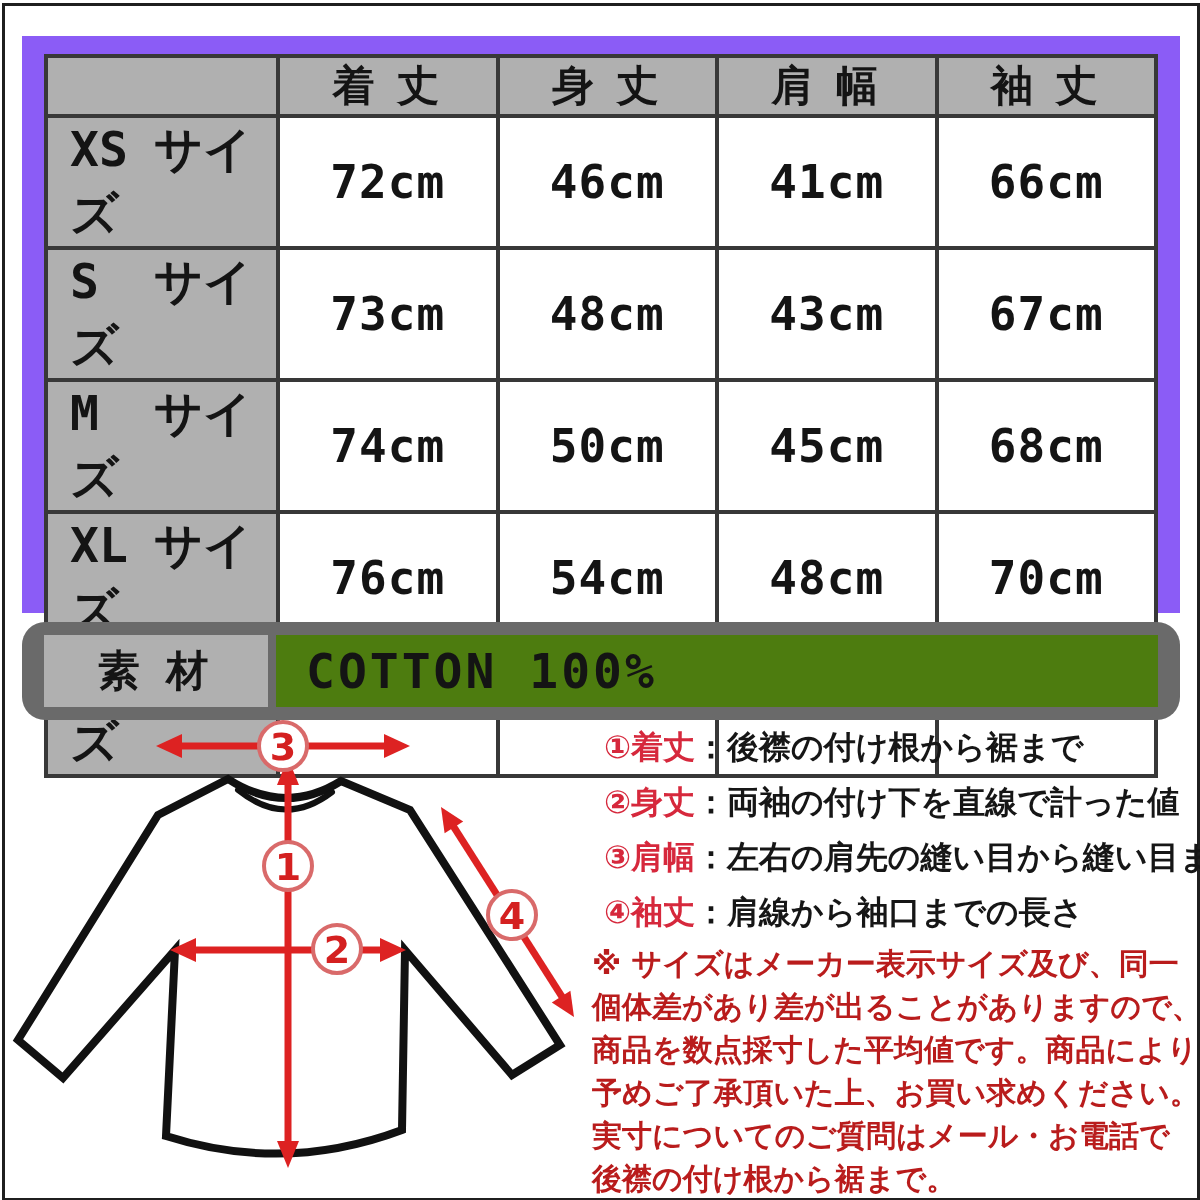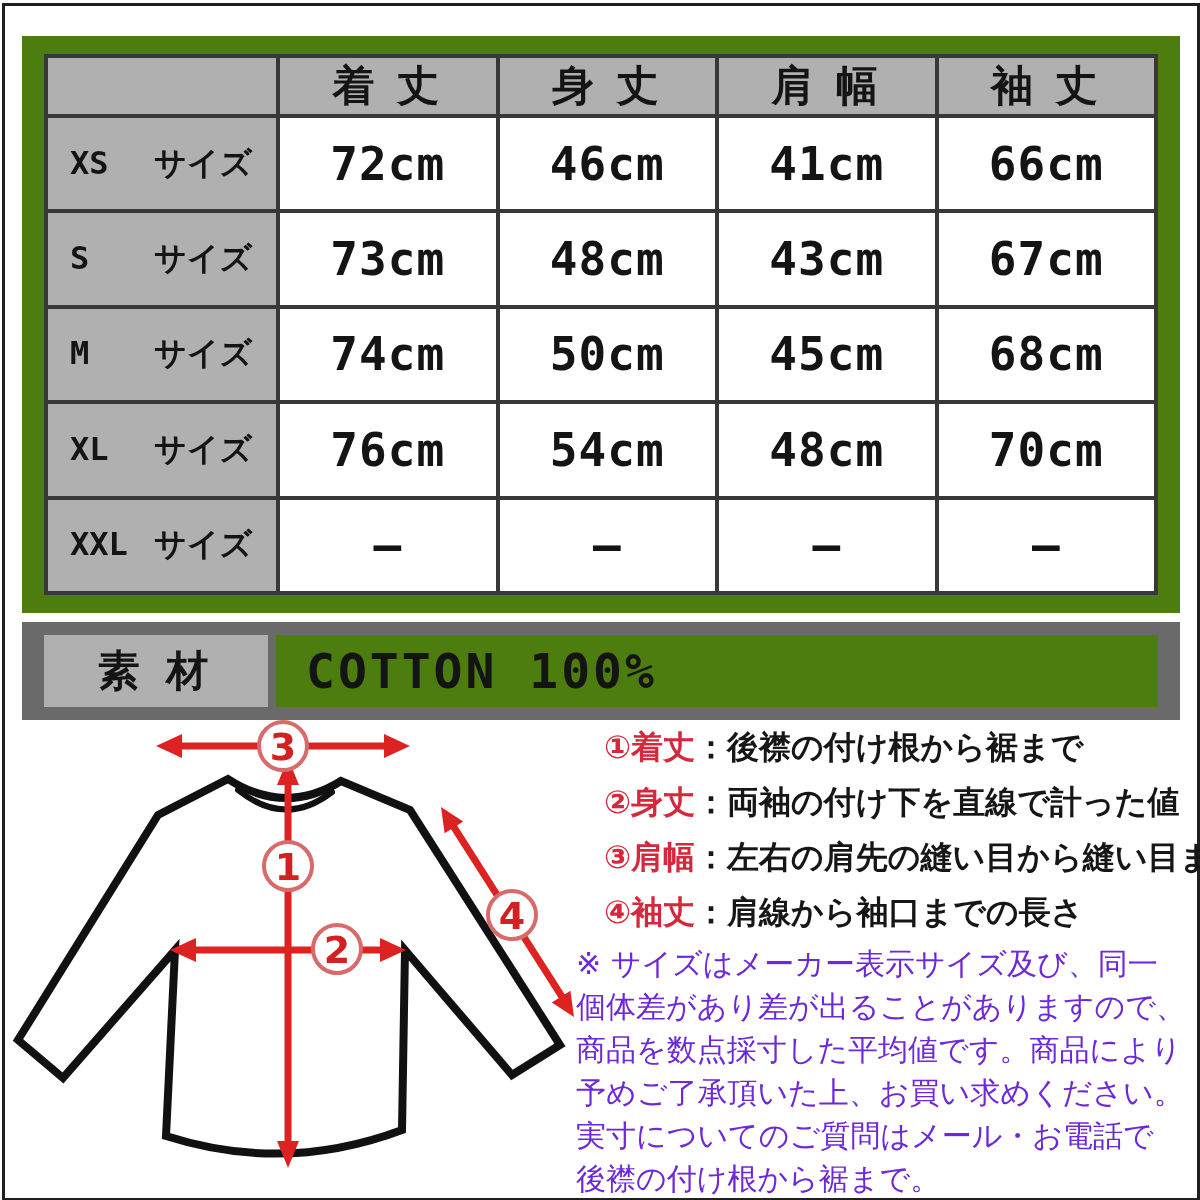--- a/index.html
+++ b/index.html
@@ -8,64 +8,64 @@
     font-family:"DejaVu Sans","Liberation Sans",sans-serif;
     color:#141414;overflow:hidden;
   }
   .frame{
     position:absolute;left:2px;top:3px;width:1192px;height:1192px;
     border:3px solid #1f1f1f;pointer-events:none;
   }
   
   .size-panel{
     position:absolute;left:22px;top:36px;width:1158px;height:577px;
-    background:#4d7c0f;padding:18px 22px;box-sizing:border-box;
+    background:#8b5cf6;padding:18px 22px;box-sizing:border-box;
   }
   table.size-table{
     width:100%;height:100%;border-collapse:collapse;table-layout:fixed;
   }
   table.size-table th,table.size-table td{
     border:4px solid #383838;padding:0;vertical-align:middle;
   }
   table.size-table th{background:#b0b0b0;font-weight:bold;}
   table.size-table td{background:#ffffff;text-align:center;}
   col.lblcol{width:232px;}
   .colhead{font-size:42px;text-align:center;letter-spacing:4px;}
-  .rowlabel{text-align:left;padding-left:22px !important;font-size:32px;}
+  .rowlabel{text-align:left;padding-left:22px !important;font-size:48px;}
   .rowlabel .sz{display:inline-block;min-width:84px;font-family:"DejaVu Sans Mono","Liberation Mono",monospace;font-weight:bold;}
   .cmval{
     font-family:"DejaVu Sans Mono","Liberation Mono",monospace;
     font-size:46px;font-weight:bold;letter-spacing:1px;
   }
   
   .material-panel{
     position:absolute;left:22px;top:622px;width:1158px;height:98px;
     background:#6a6a6a;padding:13px 22px;box-sizing:border-box;
-    display:flex;gap:8px;
+    display:flex;gap:8px;border-radius:23px;
   }
   .mat-label{
     width:224px;background:#b0b0b0;display:flex;align-items:center;justify-content:center;
     font-size:42px;font-weight:bold;letter-spacing:6px;
   }
   .mat-value{
     flex:1;background:#4d7c0f;display:flex;align-items:center;
     padding-left:30px;font-family:"DejaVu Sans Mono","Liberation Mono",monospace;
     font-size:48px;font-weight:bold;letter-spacing:3px;
   }
   
   .diagram{position:absolute;left:0px;top:718px;width:600px;height:482px;}
   
   .legend{position:absolute;left:604px;top:726px;width:592px;}
   .legend-item{height:55px;font-size:32px;font-weight:bold;white-space:nowrap;}
   .legend-label{color:#d6283c;text-align:center;}
   .legend-desc{color:#161616;}
   
   .note{
-    position:absolute;left:576px;top:942px;width:590px;
-    font-size:30px;font-weight:normal;line-height:43px;color:#6d28d9;
+    position:absolute;left:592px;top:942px;width:590px;
+    font-size:30px;font-weight:bold;line-height:43px;color:#b91c1c;
   }
   .note div{white-space:nowrap;}
 </style>
 </head>
 <body>
 
 <div class="frame"></div>
 
 <div class="size-panel">
   <table class="size-table">

